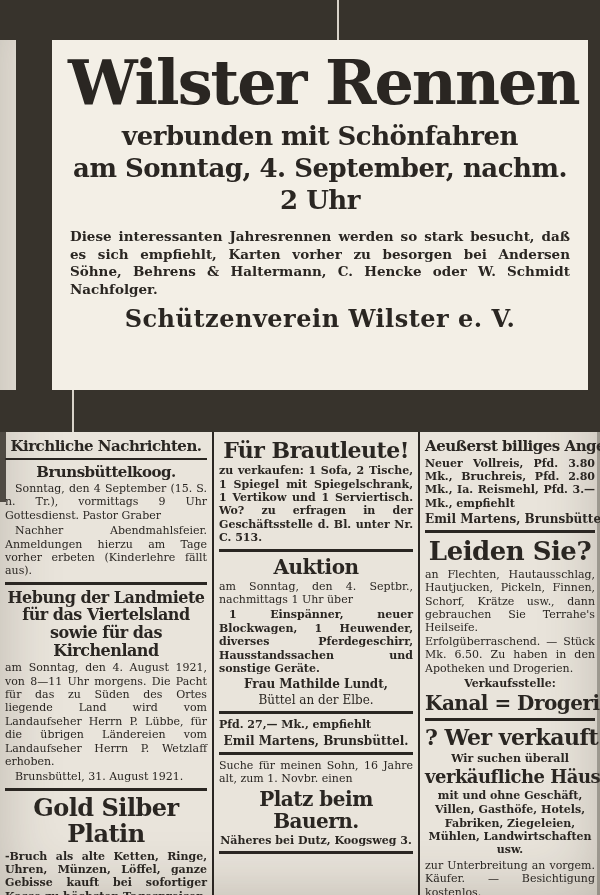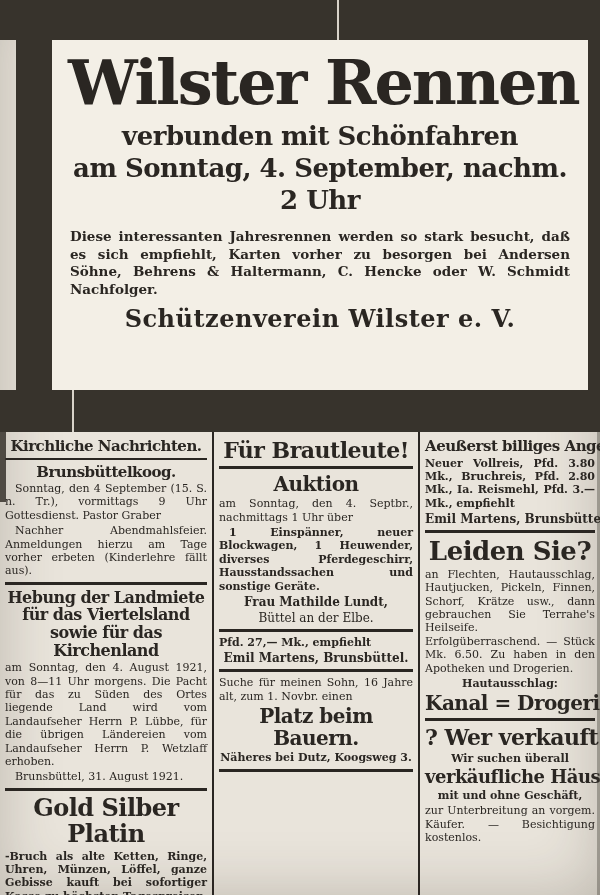--- a/index.html
+++ b/index.html
@@ -111,20 +111,21 @@
         <p class="bold">-Bruch als alte Ketten, Ringe, Uhren, Münzen, Löffel, ganze Gebisse kauft bei sofortiger Kasse zu höchsten Tagespreisen</p>
 
       </div>
     </div>
 
     <div class="vrule"></div>
 
     <div class="col col-mid">
       <div>
         <div class="h-black h22">Für Brautleute!</div>
+        <p class="bold">zu verkaufen: 1 Sofa, 2 Tische, 1 Spiegel mit Spiegelschrank, 1 Vertikow und 1 Serviertisch. Wo? zu erfragen in der Geschäftsstelle d. Bl. unter Nr. C. 513.</p>
       </div>
       <hr class="hrule">
       <div>
         <div class="h-black h20">Auktion</div>
         <p>am Sonntag, den 4. Septbr., nachmittags 1 Uhr über</p>
         <p class="bold indent">1 Einspänner, neuer Blockwagen, 1 Heuwender, diverses Pferdegeschirr, Hausstandssachen und sonstige Geräte.</p>
         <div class="sig-line">Frau Mathilde Lundt,</div>
         <div class="sig-line" style="font-weight:400">Büttel an der Elbe.</div>
       </div>
       <hr class="hrule">
@@ -147,29 +148,30 @@
     <div class="col col-right">
       <div>
         <div class="h-black h15 nowrap">Aeußerst billiges Angebot</div>
         <p class="bold">Neuer Vollreis, Pfd. 3.80 Mk., Bruchreis, Pfd. 2.80 Mk., Ia. Reismehl, Pfd. 3.— Mk., empfiehlt</p>
         <div class="sig-line">Emil Martens, Brunsbüttel.</div>
       </div>
       <hr class="hrule">
       <div>
         <div class="h-black h26">Leiden Sie?</div>
         <p>an Flechten, Hautausschlag, Hautjucken, Pickeln, Finnen, Schorf, Krätze usw., dann gebrauchen Sie Terrahe's Heilseife. Erfolgüberraschend. — Stück Mk. 6.50. Zu haben in den Apotheken und Drogerien.</p>
-        <p class="bold center" style="margin:0">Hautausschlag:</p>
+        <p class="bold center" style="margin:0">Verkaufsstelle:</p>
         <div class="h-black h20 nowrap">Kanal = Drogerie.</div>
       </div>
       <hr class="hrule">
       <div>
         <div class="h-black h22 nowrap">? Wer verkauft ?</div>
         <p class="bold center" style="margin:1px 0">Wir suchen überall</p>
         <div class="h-black h18 nowrap">verkäufliche Häuser</div>
         <p class="bold center" style="margin:1px 0">mit und ohne Geschäft,</p>
+        <p class="bold center" style="margin:1px 0">Villen, Gasthöfe, Hotels, Fabriken, Ziegeleien, Mühlen, Landwirtschaften usw.</p>
         <p>zur Unterbreitung an vorgem. Käufer. — Besichtigung kostenlos.</p>
 
       </div>
     </div>
 
   </div>
 
   <div class="smudge" style="left:0;top:432px;width:6px;height:70px;"></div>
   <div class="smudge" style="left:597px;top:432px;width:3px;height:463px;opacity:.35;"></div>
 </div>

